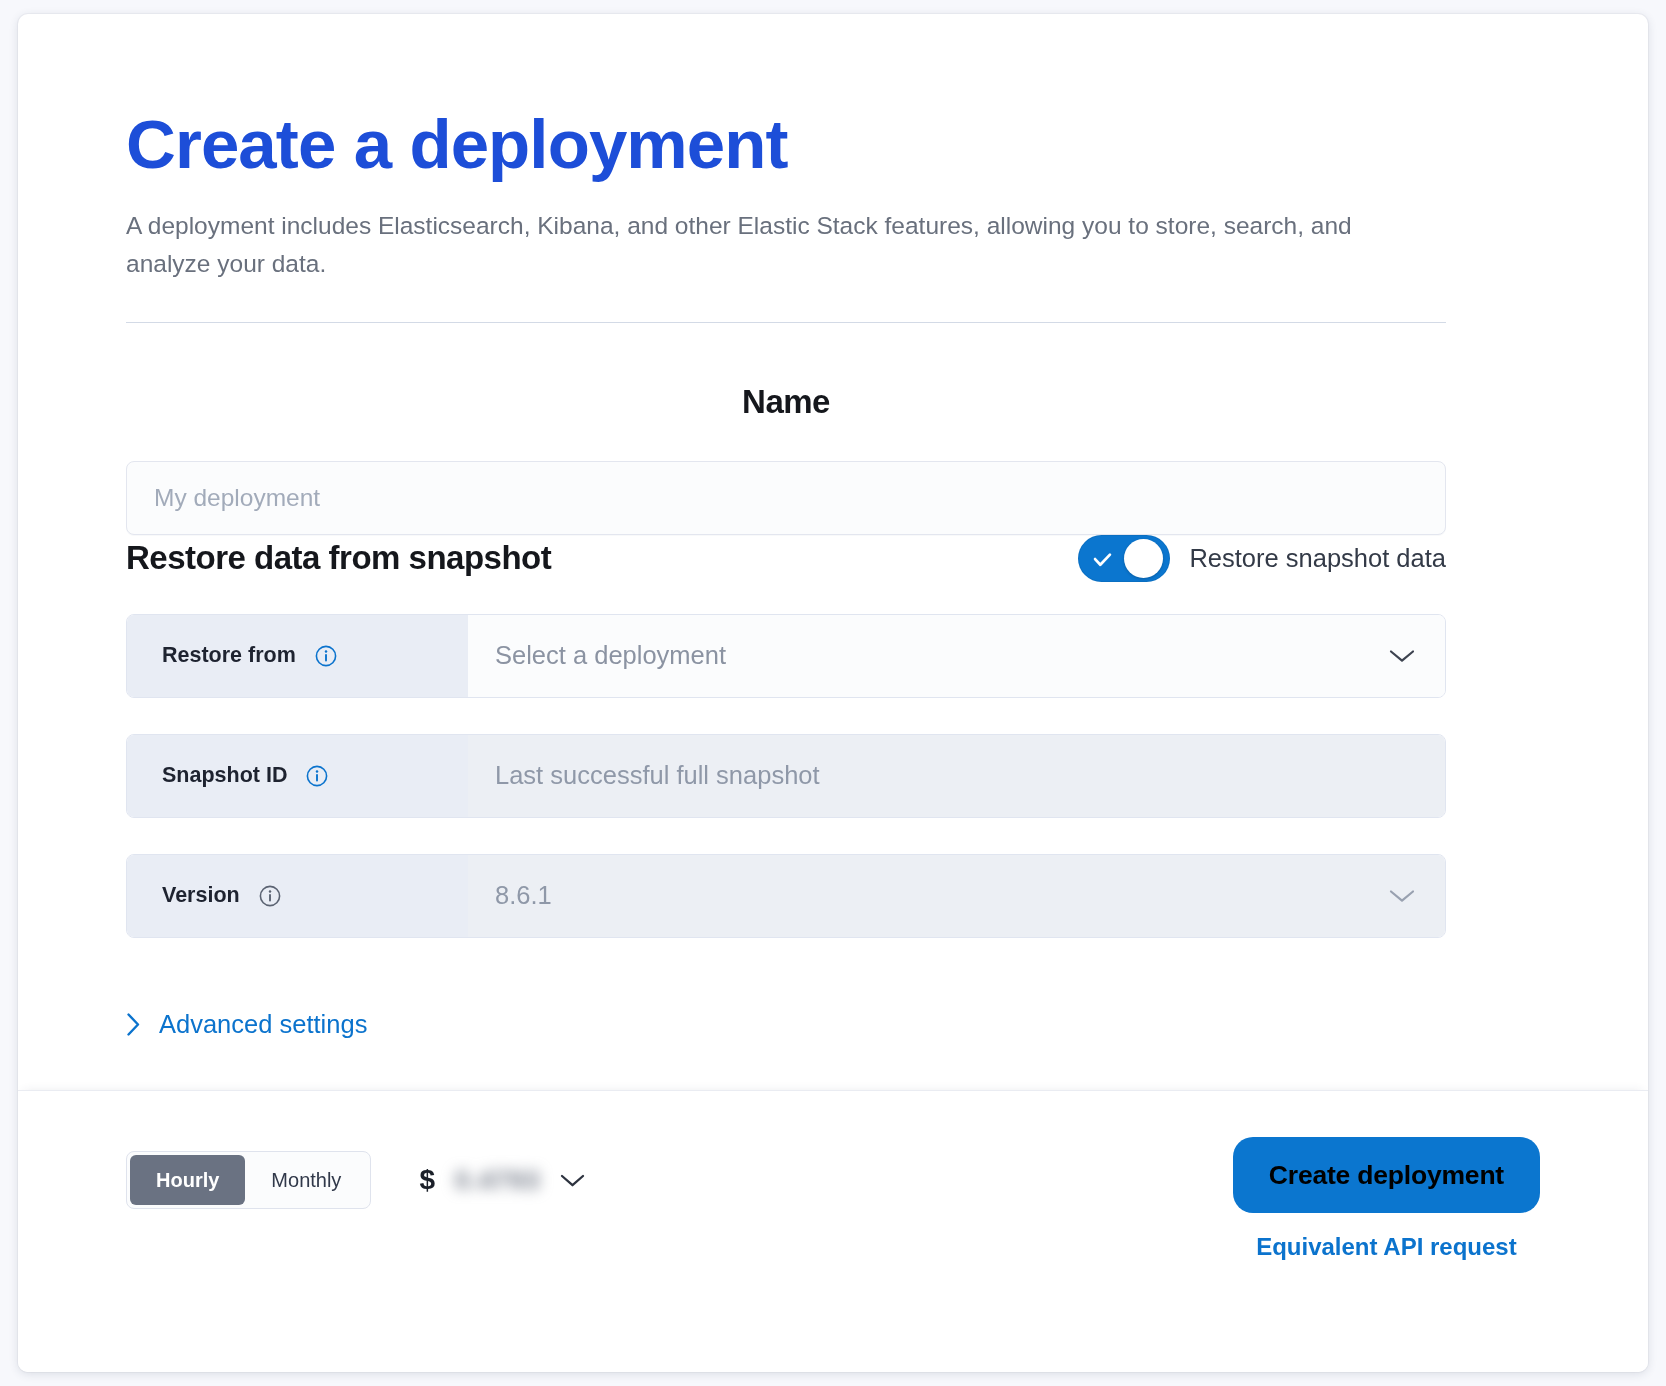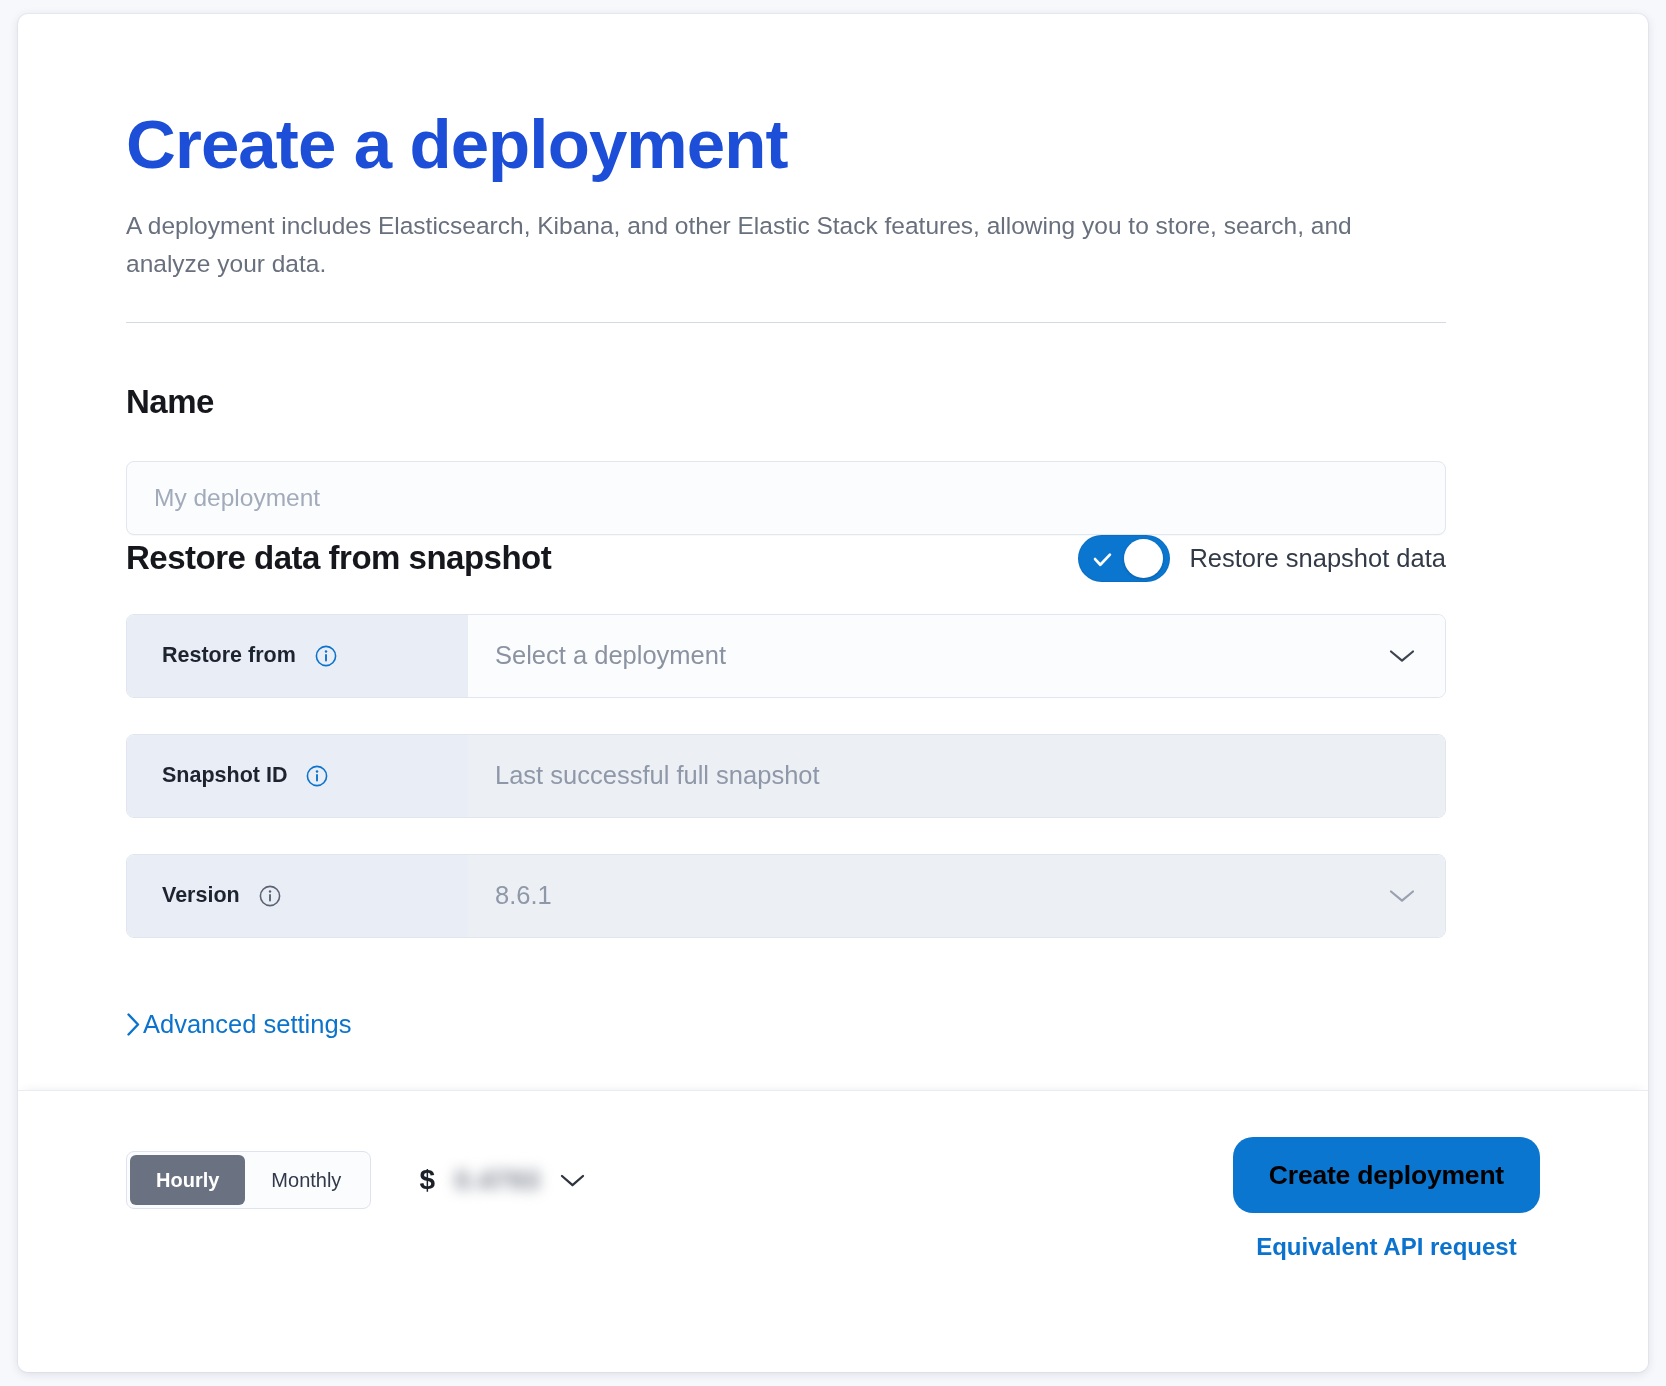--- a/index.html
+++ b/index.html
@@ -68,20 +68,21 @@
     height: 1px;
     background: #d3dae6;
     width: 1320px;
   }
 
   .section-title {
     font-size: 33px;
     font-weight: 700;
     letter-spacing: -0.5px;
     color: #15171c;
+    text-align: center;
   }
 
   .name-block { margin-top: 60px; }
 
   .text-input {
     margin-top: 40px;
     width: 1320px;
     height: 74px;
     border-radius: 8px;
     background: #fbfcfd;
@@ -186,21 +187,21 @@
   .chevron-down svg { display: block; }
 
   .info-icon { width: 22px; height: 22px; display: block; flex: 0 0 auto; }
   .info-icon svg { display: block; }
 
   
   .advanced {
     margin-top: 72px;
     display: inline-flex;
     align-items: center;
-    gap: 2px;
+    gap: 18px;
     color: #0b73cd;
     font-size: 25.5px;
     cursor: pointer;
   }
   .chev-right { width: 15px; height: 25px; }
   .chev-right svg { display: block; }
 
   
   .card-footer {
     flex: 0 0 auto;

